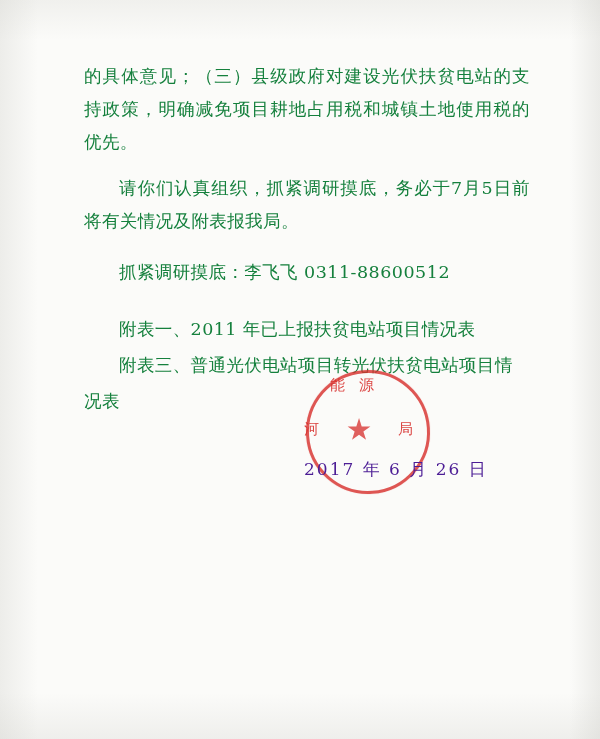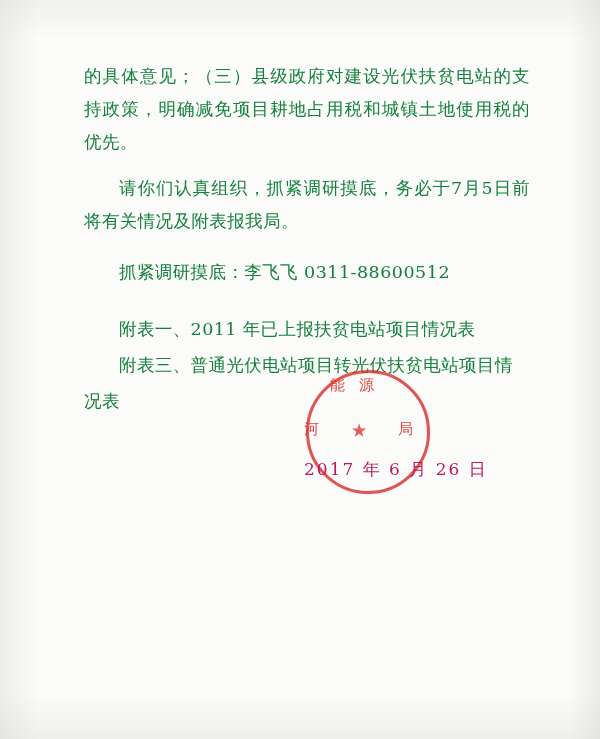--- a/index.html
+++ b/index.html
@@ -96,21 +96,21 @@
     transform: rotate(-4deg);
   }
   .seal-text {
     position: absolute;
     left: 0;
     top: 0;
     width: 118px;
     height: 118px;
     color: #d8322f;
     font-size: 15px;
-    font-family: Liberation Mono, monospace;
+    font-family: Liberation Sans, sans-serif;
     opacity: 0.9;
   }
   .seal-text span {
     position: absolute;
     display: block;
     white-space: nowrap;
     transform-origin: center center;
   }
   .seal-star {
     position: absolute;
@@ -129,21 +129,21 @@
     letter-spacing: 1px;
     color: #202020;
     white-space: nowrap;
   }
   .date-line {
     position: absolute;
     left: 4px;
     top: 88px;
     font-size: 17px;
     letter-spacing: 2px;
-    color: #be185d;
+    color: #4c1d95;
     white-space: nowrap;
   }
 </style>
 </head>
 <body>
 
 <div id="page">
 
   <div class="doc-body">
 

